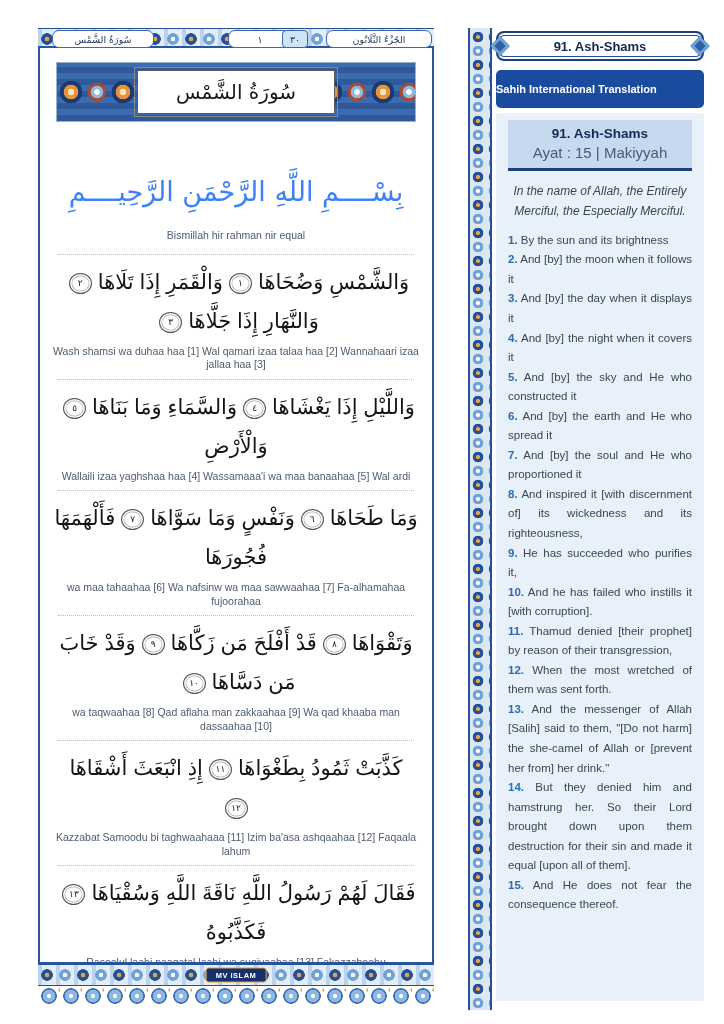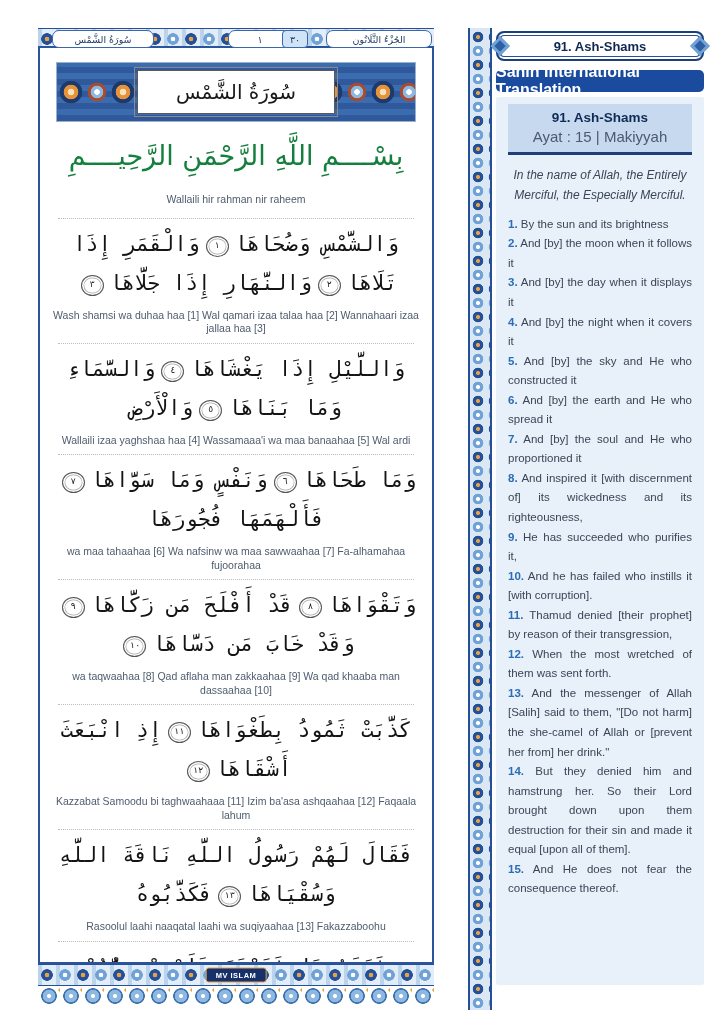--- a/index.html
+++ b/index.html
@@ -42,28 +42,28 @@
       radial-gradient(circle at 40px 29px, #8cb8e2 6px, transparent 6.6px),
       radial-gradient(circle at 40px 29px, #a84b2f 9px, transparent 9.6px),
       repeating-linear-gradient(0deg,#30599b 0 6px,#3b6cb0 6px 12px);
     background-size:52px 58px,52px 58px,52px 58px,52px 58px,52px 58px,52px 58px,100% 100%;}
   .title-panel{position:absolute;left:50%;top:50%;transform:translate(-50%,-50%);
     width:196px;height:42px;background:#fff;border:1.5px solid #5a5a5a;outline:1px solid #8a8a8a;
     outline-offset:2px;display:flex;align-items:center;justify-content:center;}
   .title-panel .ar{font-family:"DejaVu Sans",sans-serif;font-size:20px;color:#1a1a1a;}
 
   .bismillah-block{text-align:center;padding:14px 0 12px;}
-  .bismillah-ar{font-family:"DejaVu Sans",sans-serif;font-size:27px;color:#15803d;line-height:1.5;}
+  .bismillah-ar{font-family:"DejaVu Sans",sans-serif;font-size:27px;color:#3b82f6;line-height:1.5;margin-top:36px;}
   .translit{font-size:10.5px;color:#4e5c6e;line-height:1.3;}
   .bismillah-block .translit{margin-top:16px;}
 
   .dotted{border-top:1.6px dotted #bdbdbd;margin:0 6px;}
 
   .verse-block{text-align:center;padding:8px 0 7px;}
-  .arabic-line{direction:rtl;font-family:Liberation Mono, monospace;font-size:21px;
+  .arabic-line{direction:rtl;font-family:Liberation Sans, sans-serif;font-size:21px;
                line-height:1.85;color:#141414;}
   .verse-block .translit{margin-top:4px;}
 
   .medallion{display:inline-flex;align-items:center;justify-content:center;min-width:17px;
     height:19px;padding:0 2px;margin:0 6px;border:1.2px solid #555;border-radius:50%;
     font-size:9px;line-height:1;vertical-align:3px;background:#fff;color:#222;
     box-shadow:inset 0 0 0 1.5px #fff, inset 0 0 0 2.2px #a5a5a5;}
 
   .bottom-band{position:absolute;bottom:24px;left:0;right:0;height:20px;}
   .mv-badge{position:absolute;left:50%;top:50%;transform:translate(-50%,-50%);
@@ -91,22 +91,22 @@
   .sidebar{position:absolute;left:496px;top:31px;width:208px;}
   .s-title-box{position:relative;height:26px;background:#fff;border:2px solid #1d3f7c;
     border-radius:8px;display:flex;align-items:center;justify-content:center;
     font-size:13px;font-weight:bold;color:#10284f;z-index:2;
     box-shadow:inset 0 0 0 2px #fff, inset 0 0 0 3px #24509a;}
   .wing{position:absolute;top:50%;width:14px;height:14px;background:#2e5fa3;
     transform:translateY(-50%) rotate(45deg);box-shadow:inset 0 0 0 3px #6fa3d8;z-index:-1;}
   .wing-l{left:-5px;}
   .wing-r{right:-5px;}
 
-  .s-banner{margin-top:9px;height:22px;background:#1b4b9e;border-radius:5px;color:#fff;
-    font-size:16px;font-weight:bold;display:flex;align-items:center;justify-content:flex-start;}
+  .s-banner{margin-top:9px;height:38px;background:#1b4b9e;border-radius:5px;color:#fff;
+    font-size:11px;font-weight:bold;display:flex;align-items:center;justify-content:flex-start;}
 
   .s-panel{margin-top:5px;background:#e8f0f9;border-radius:2px;height:888px;
     padding:5px 12px 0;box-sizing:border-box;overflow:hidden;}
   .s-info{background:#c7d9ee;border-bottom:3px solid #1e3f77;text-align:center;
     padding:6px 0 7px;margin:2px 0 10px;}
   .s-info-title{font-size:13.5px;font-weight:bold;color:#0f2b55;}
   .s-info-sub{font-size:15px;color:#4a5a74;margin-top:3px;}
 
   .s-bismillah{font-style:italic;text-align:center;color:#3a4656;font-size:12px;
     line-height:1.7;margin:10px 0 9px;}
@@ -137,21 +137,21 @@
     <div class="content-box">
 
       <div class="title-banner">
         <div class="title-panel">
           <span class="ar">سُورَةُ الشَّمْس</span>
         </div>
       </div>
 
       <div class="bismillah-block">
         <div class="bismillah-ar" dir="rtl">بِسْــــمِ اللَّهِ الرَّحْمَنِ الرَّحِيــــمِ</div>
-        <div class="translit">Wallaili hir rahman nir raheem</div>
+        <div class="translit">Bismillah hir rahman nir equal</div>
       </div>
 
       <div>
           <div class="dotted"></div>
           <div class="verse-block">
             <div class="arabic-line" dir="rtl"><span>وَالشَّمْسِ وَضُحَاهَا</span><span class="medallion">١</span><span>وَالْقَمَرِ إِذَا تَلَاهَا</span><span class="medallion">٢</span><span>وَالنَّهَارِ إِذَا جَلَّاهَا</span><span class="medallion">٣</span></div>
             <div class="translit">Wash shamsi wa duhaa haa  [1]  Wal qamari izaa talaa haa  [2]  Wannahaari izaa jallaa haa  [3]</div>
           </div>
           <div class="dotted"></div>
           <div class="verse-block">

